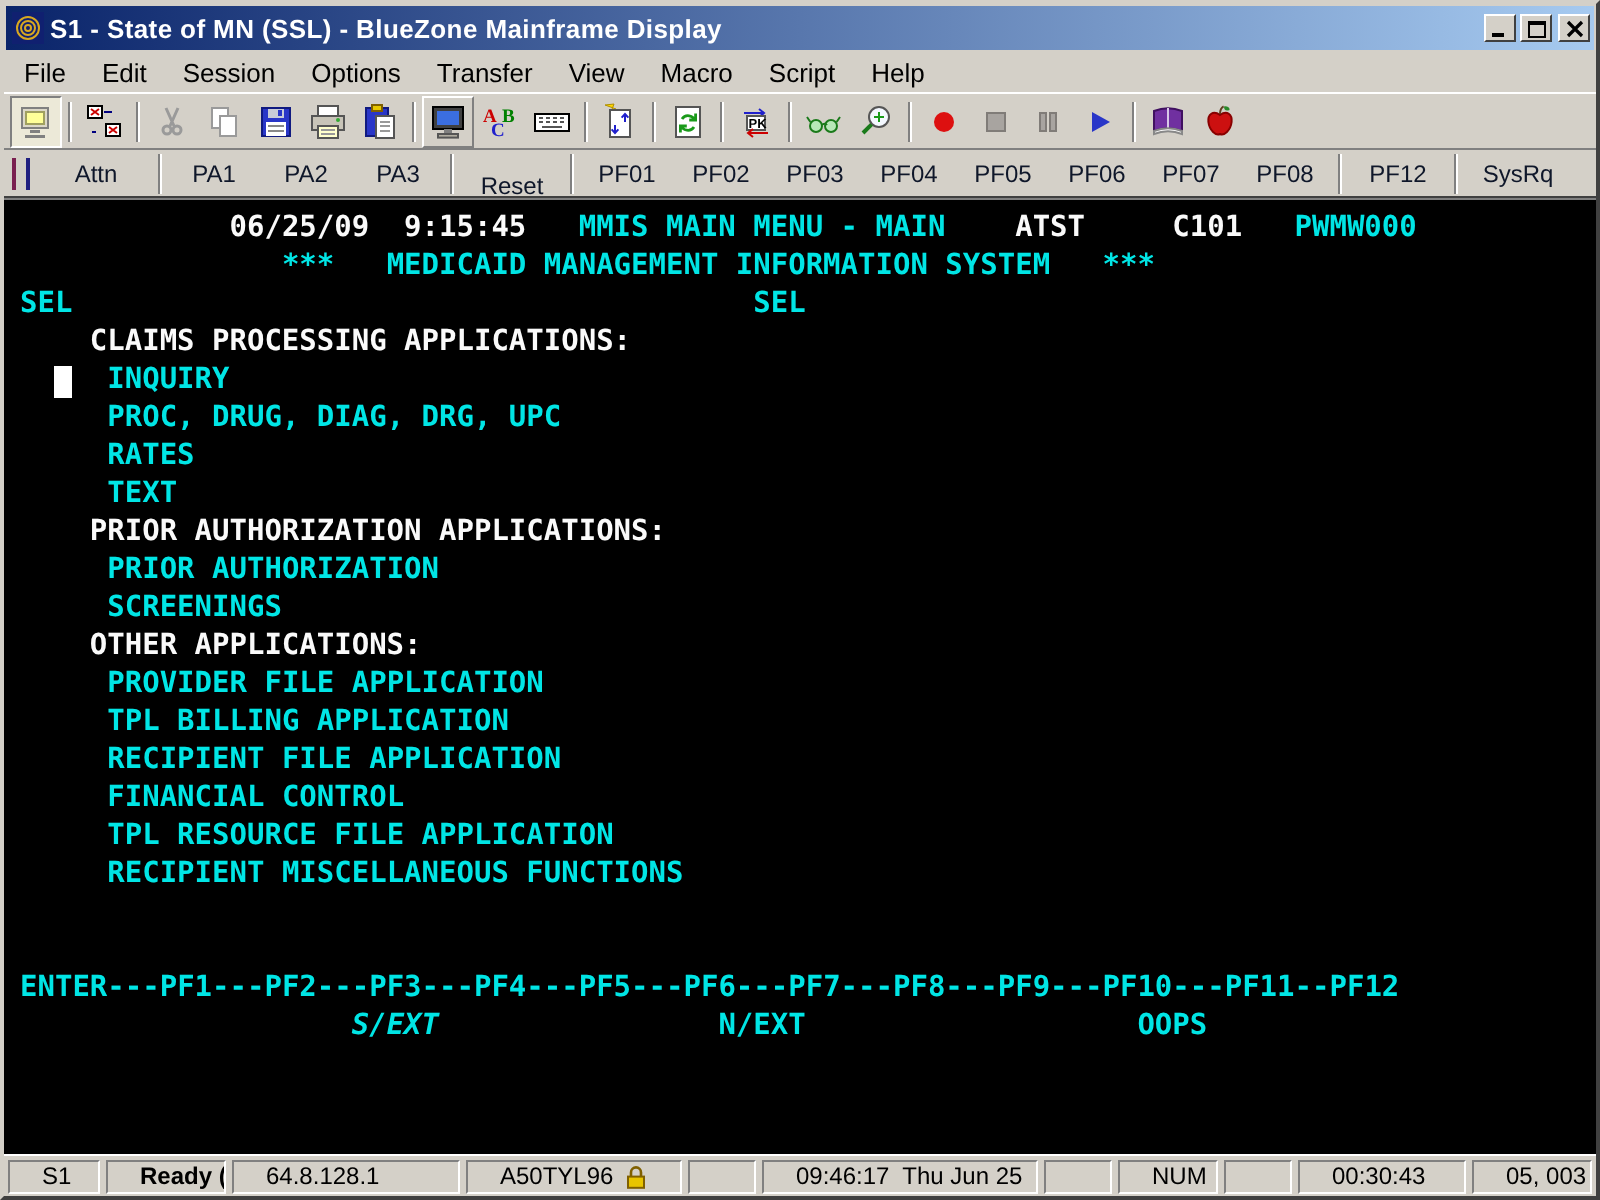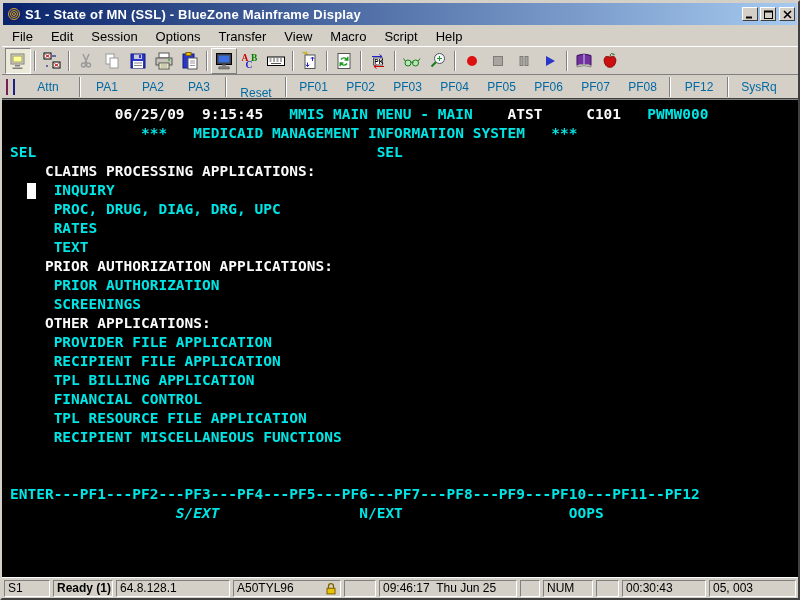--- a/index.html
+++ b/index.html
@@ -29,21 +29,21 @@
   .toolbar{
     height:29px;display:flex;align-items:center;padding-left:3px;
     border-top:1px solid #fff;border-bottom:1px solid #808080;
   }
   .tb-button{width:26px;height:26px;display:flex;align-items:center;justify-content:center;border:1px solid transparent;}
   .tb-button svg{width:20px;height:20px;}
   .tb-button.pressed{border-color:#808080 #fff #fff #808080;background:#ECE9D8;}
   .tb-button.toggled{border-color:#fff #808080 #808080 #fff;}
   .v-sep{width:2px;height:20px;margin:0 3px;border-left:1px solid #808080;border-right:1px solid #fff;flex:0 0 auto;}
   
-  .fkeybar{height:24px;display:flex;align-items:center;font-size:12px;color:#0369a1;padding-left:4px;border-bottom:1px solid #404040;}
+  .fkeybar{height:24px;display:flex;align-items:center;font-size:12px;color:#0f172a;padding-left:4px;border-bottom:1px solid #404040;}
   .grip{width:2px;height:16px;margin-right:5px;flex:0 0 auto;}
   .fkey-button{display:flex;align-items:center;justify-content:center;height:20px;white-space:nowrap;}
   
   .terminal{
     position:relative;height:480px;background:#000;overflow:hidden;
     border-top:1px solid #808080;
     font-family:"DejaVu Sans Mono",monospace;font-weight:bold;font-size:14.5px;
   }
   .term-rows{position:relative;padding-top:5px;}
   .term-row{position:relative;height:19px;}
@@ -51,21 +51,21 @@
   .c-cyan{color:#00E5E5;}
   .c-white{color:#FAFAFA;}
   .term-cursor{position:absolute;width:1ch;height:16px;background:#fff;}
   
   .statusbar{
     position:absolute;left:0;right:0;bottom:0;height:21px;background:#D4D0C8;
     display:flex;align-items:center;gap:3px;padding:0 2px;border-top:1px solid #fff;
   }
   .sb-panel{
     height:17px;border:1px solid;border-color:#808080 #fff #fff #808080;
-    display:flex;align-items:center;padding:0 3px;font-size:12px;color:#000;overflow:hidden;
+    display:flex;align-items:center;padding:0 16px;font-size:12px;color:#000;overflow:hidden;
   }
   .sb-text{white-space:pre;flex:1;}
   .sb-lock{display:flex;margin-left:2px;}
 </style>
 </head>
 <body>
 
 <div class="window">
 
   <div class="titlebar">
@@ -376,24 +376,24 @@
         <div class="term-row">
           <span class="term-seg c-cyan" style="left: calc(5ch + 8px);">SCREENINGS</span>
         </div>
         <div class="term-row">
           <span class="term-seg c-white" style="left: calc(4ch + 8px);">OTHER APPLICATIONS:</span>
         </div>
         <div class="term-row">
           <span class="term-seg c-cyan" style="left: calc(5ch + 8px);">PROVIDER FILE APPLICATION</span>
         </div>
         <div class="term-row">
+          <span class="term-seg c-cyan" style="left: calc(5ch + 8px);">TPL BILLING APPLICATION</span>
+        </div>
+        <div class="term-row">
           <span class="term-seg c-cyan" style="left: calc(5ch + 8px);">RECIPIENT FILE APPLICATION</span>
-        </div>
-        <div class="term-row">
-          <span class="term-seg c-cyan" style="left: calc(5ch + 8px);">TPL BILLING APPLICATION</span>
         </div>
         <div class="term-row">
           <span class="term-seg c-cyan" style="left: calc(5ch + 8px);">FINANCIAL CONTROL</span>
         </div>
         <div class="term-row">
           <span class="term-seg c-cyan" style="left: calc(5ch + 8px);">TPL RESOURCE FILE APPLICATION</span>
         </div>
         <div class="term-row">
           <span class="term-seg c-cyan" style="left: calc(5ch + 8px);">RECIPIENT MISCELLANEOUS FUNCTIONS</span>
         </div>

